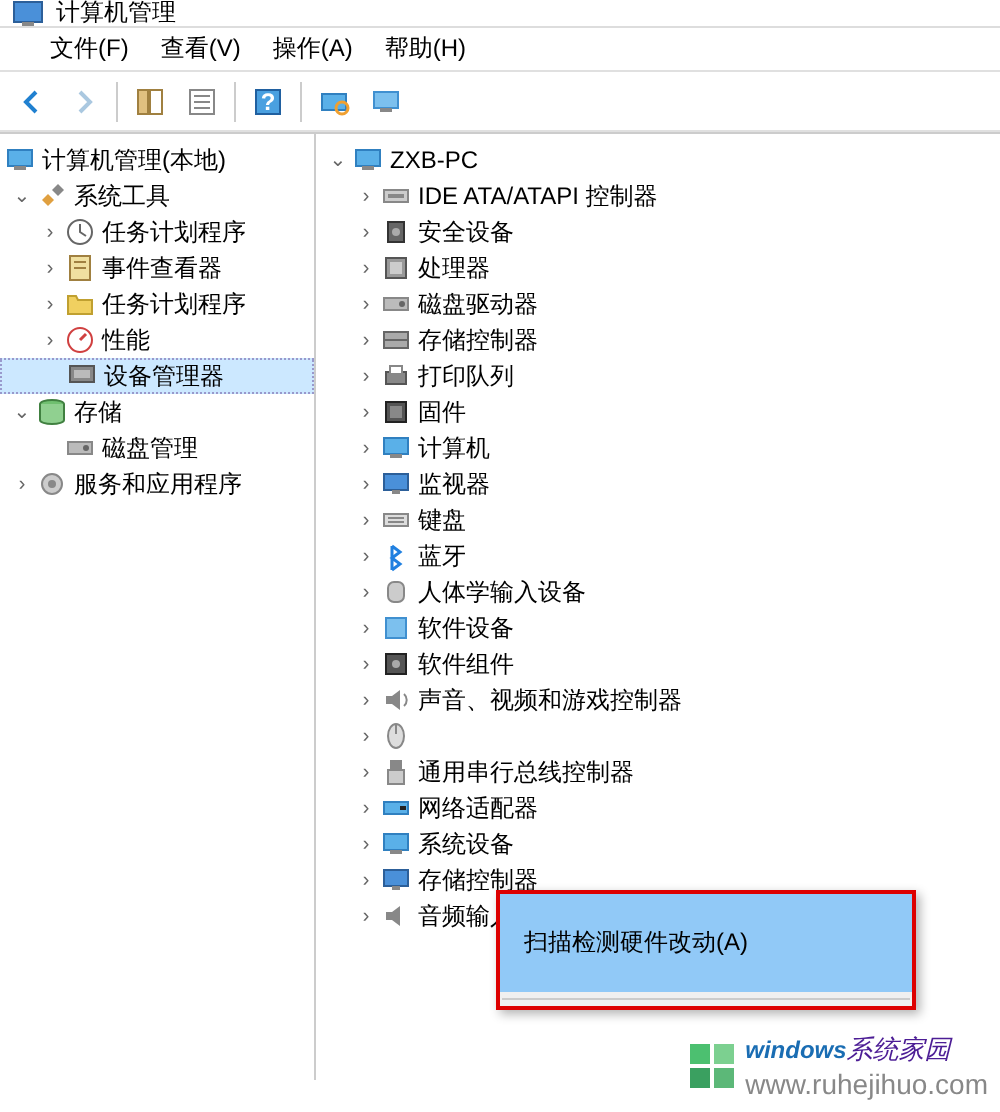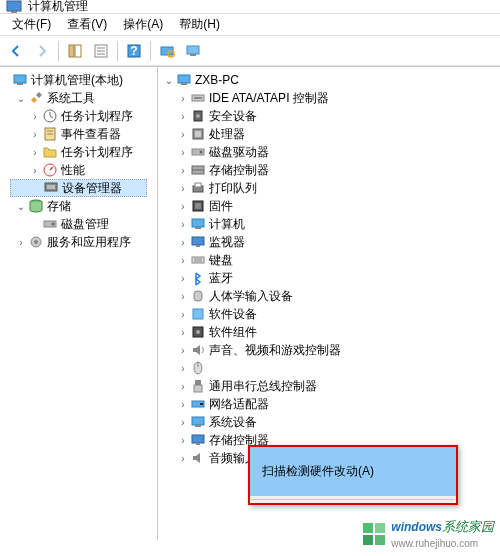--- a/index.html
+++ b/index.html
@@ -1,37 +1,37 @@
 <!DOCTYPE html>
 <html><head>
 <meta charset="utf-8">
 <style>
 *{box-sizing:border-box;margin:0;padding:0;font-family:"Microsoft YaHei","Segoe UI",sans-serif;font-size:12px}
 body{width:500px;height:556px;background:#fff;overflow:hidden;position:relative}
 .titlebar{height:14px;background:#fff;border-bottom:1px solid #ddd;display:flex;align-items:center;padding:0 6px}
 .title-icon{width:16px;height:16px;margin-right:6px}
-.menubar{height:22px;display:flex;align-items:flex-end;padding:0 4px;border-bottom:1px solid #e0e0e0}
+.menubar{height:22px;display:flex;align-items:flex-end;padding:0 17px;border-bottom:1px solid #e0e0e0}
 .menu-item{padding:2px 8px;cursor:default}
 .toolbar{height:30px;display:flex;align-items:center;padding:0 4px;border-bottom:1px solid #e0e0e0;gap:2px}
 .tool-btn{width:24px;height:24px;display:flex;align-items:center;justify-content:center;border:1px solid transparent}
 .sep{width:1px;height:20px;background:#ccc;margin:0 2px}
 .content{display:flex;height:calc(556px - 82px);border-top:1px solid #ccc}
-.panel-left{width:158px;border-right:1px solid #ccc;overflow:auto;padding:4px 10px}
+.panel-left{width:158px;border-right:1px solid #ccc;overflow:auto;padding:4px 0}
 .panel-right{flex:1;overflow:auto;padding:4px 0;position:relative}
 .tree-item{display:flex;align-items:center;padding:1px 0;white-space:nowrap;cursor:default;height:18px}
 .tree-item.selected{background:#cce8ff;border:1px dotted #99c}
 .expander{width:14px;height:14px;display:flex;align-items:center;justify-content:center;font-size:10px;color:#666;cursor:pointer}
 .tree-icon{width:16px;height:16px;margin-right:3px;display:flex;align-items:center;justify-content:center}
 .ind{display:inline-block}
 .context-menu{position:absolute;border:2px solid #d00;background:#f0f0f0;box-shadow:2px 2px 5px rgba(0,0,0,.3);z-index:10;width:210px}
 .ctx-item{padding:16px 12px;cursor:default}
 .ctx-item.hl{background:#91c9f7}
 .ctx-sep{height:1px;background:#ccc;margin:3px 1px}
 .watermark{position:absolute;right:6px;bottom:6px;display:flex;align-items:center;gap:4px;font-size:14px;font-style:italic;color:#1a6db3;z-index:5}
-.watermark .sub{font-size:10px;color:#888;font-style:normal}
+.watermark .sub{font-size:14px;color:#888;font-style:normal}
 .win-logo{width:26px;height:26px}
 svg{display:block}
 </style>
 </head>
 <body>
 
 <div class="titlebar">
   <span class="title-icon">
     <svg viewBox="0 0 16 16">
         <rect x="1" y="2" width="14" height="10" fill="#4a90d9" stroke="#2c5f99"></rect>
@@ -459,16 +459,16 @@
 <div class="watermark">
   <span class="win-logo">
     <svg viewBox="0 0 26 26">
         <rect x="2" y="2" width="10" height="10" fill="#4cc070"></rect>
         <rect x="14" y="2" width="10" height="10" fill="#7cd090"></rect>
         <rect x="2" y="14" width="10" height="10" fill="#3aa060"></rect>
         <rect x="14" y="14" width="10" height="10" fill="#5cb878"></rect>
       </svg>
   </span>
   <span>
-    <span style="font-weight:bold">windows</span><span style="color:#15803d;font-size:13px">系统家园</span><br>
+    <span style="font-weight:bold">windows</span><span style="color:#4c1d95;font-size:13px">系统家园</span><br>
     <span class="sub">www.ruhejihuo.com</span>
   </span>
 </div>
 
 </body></html>

